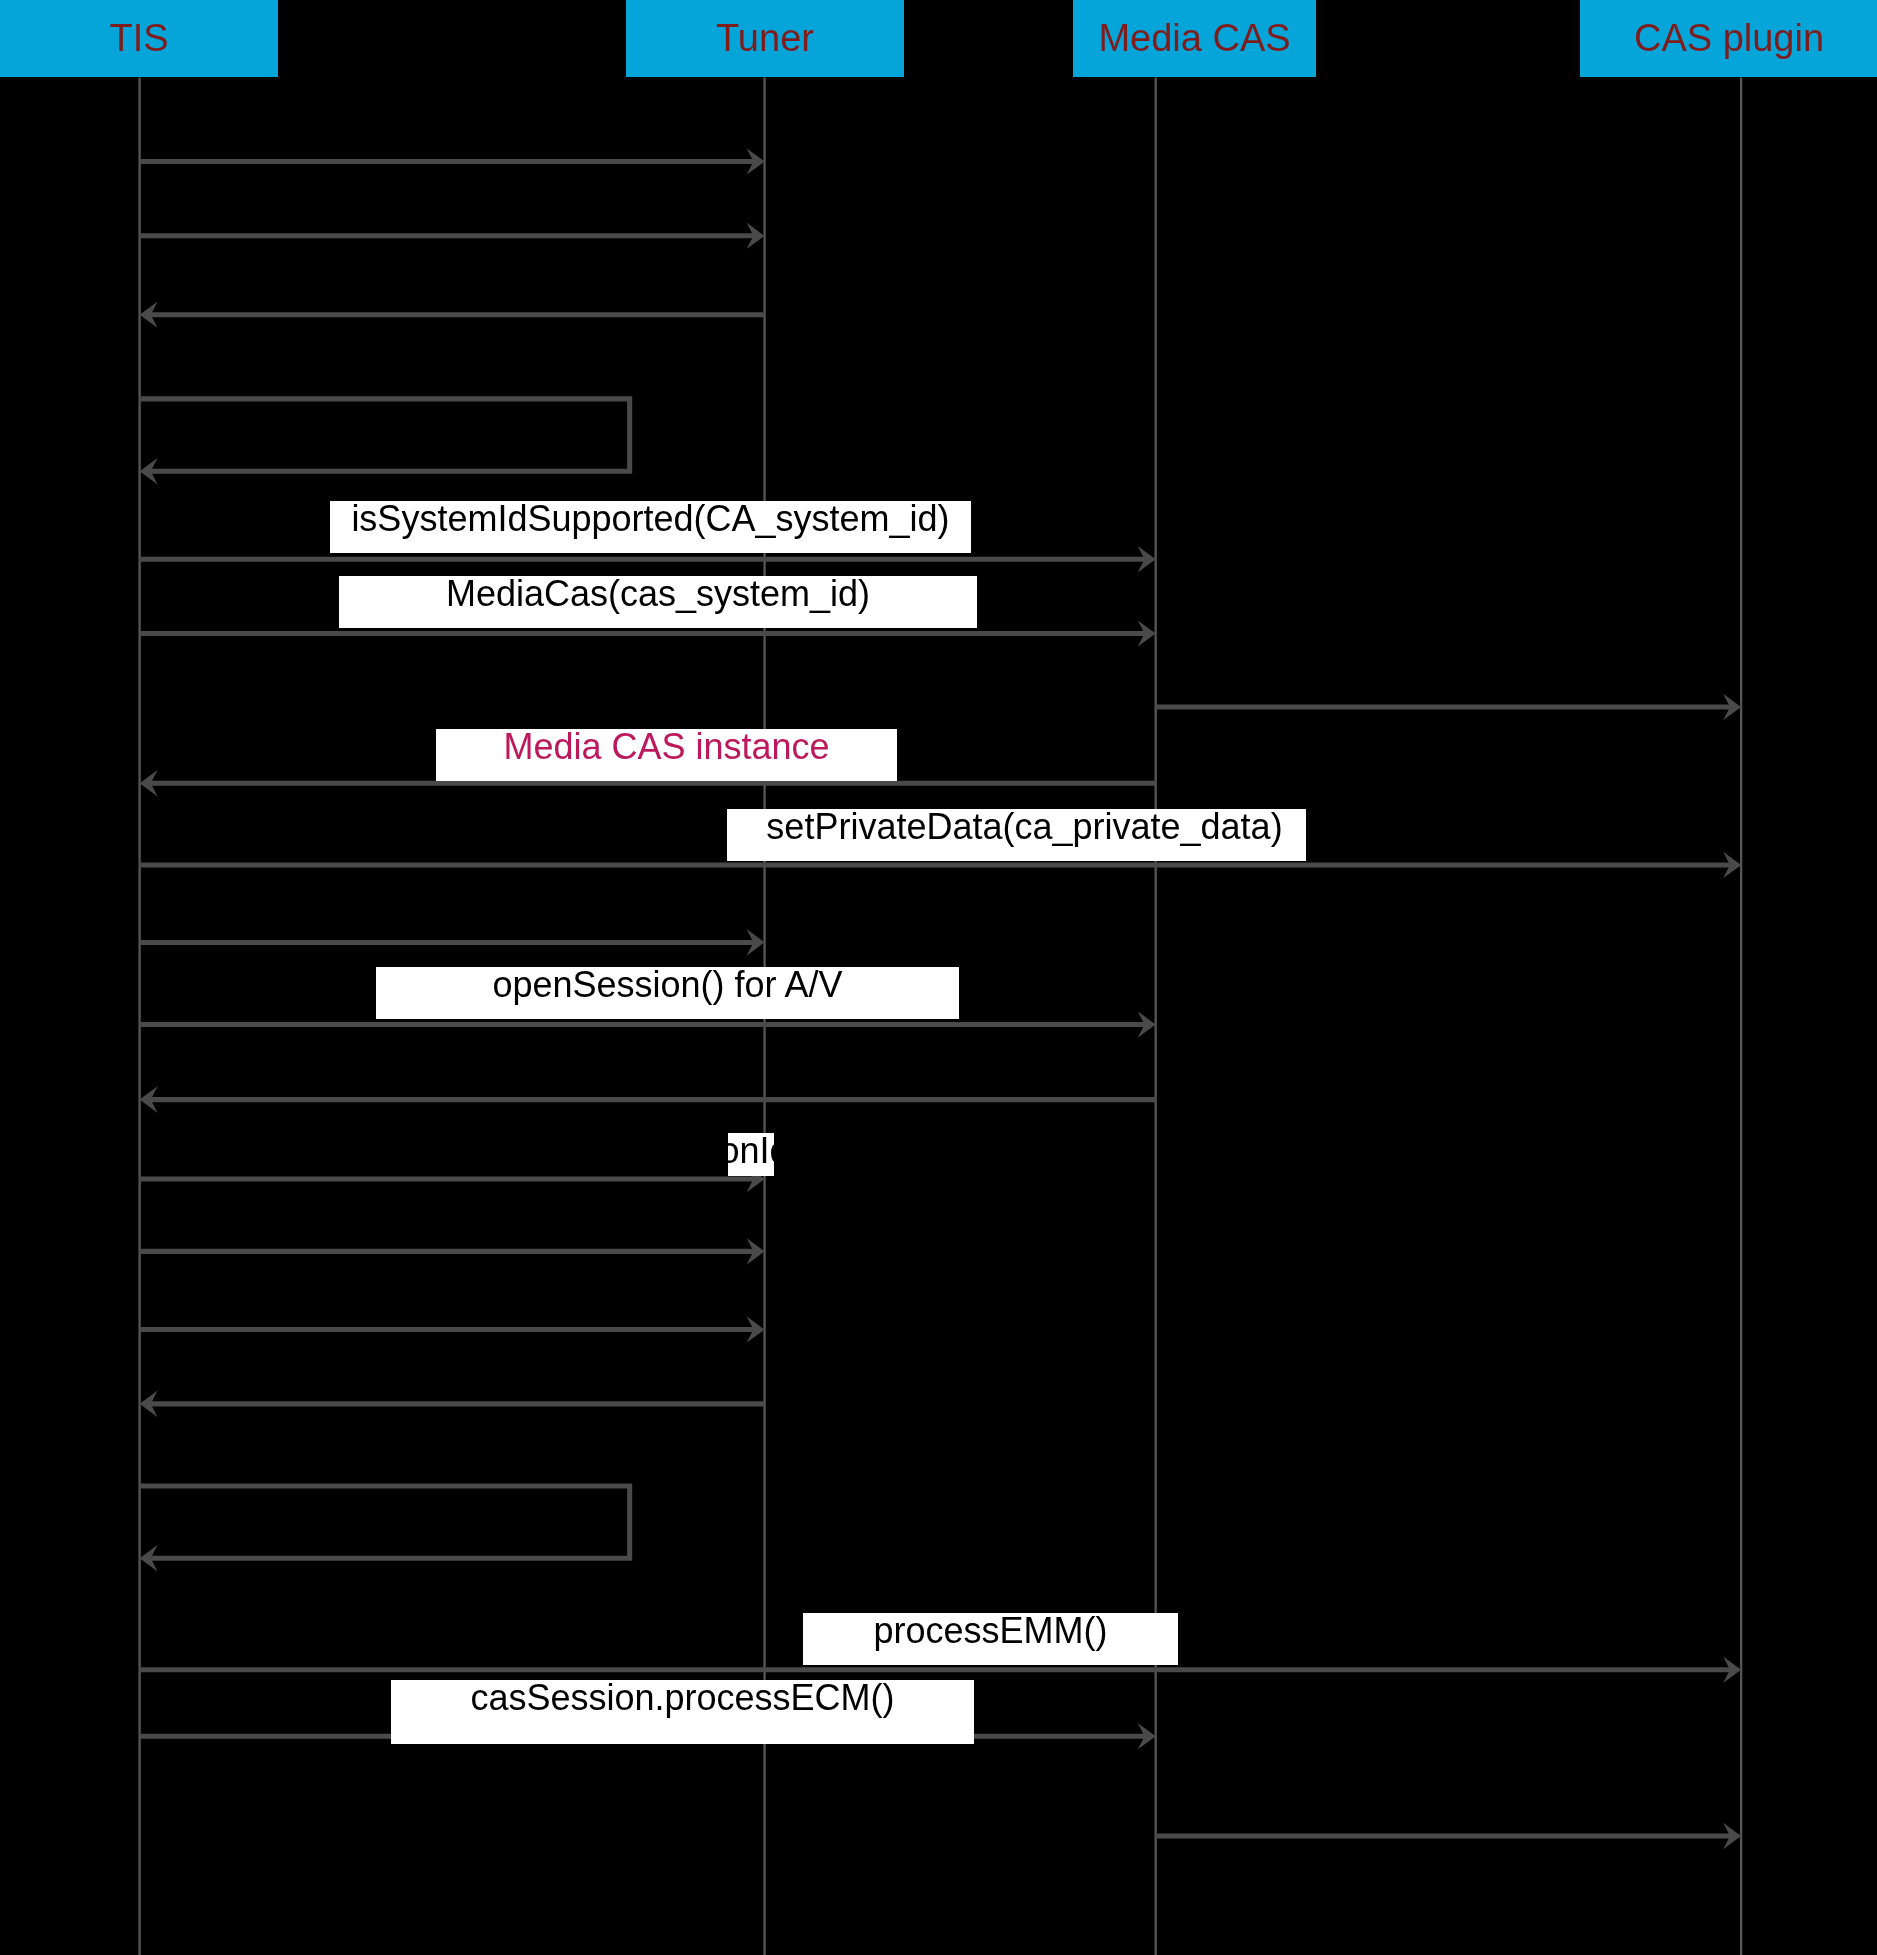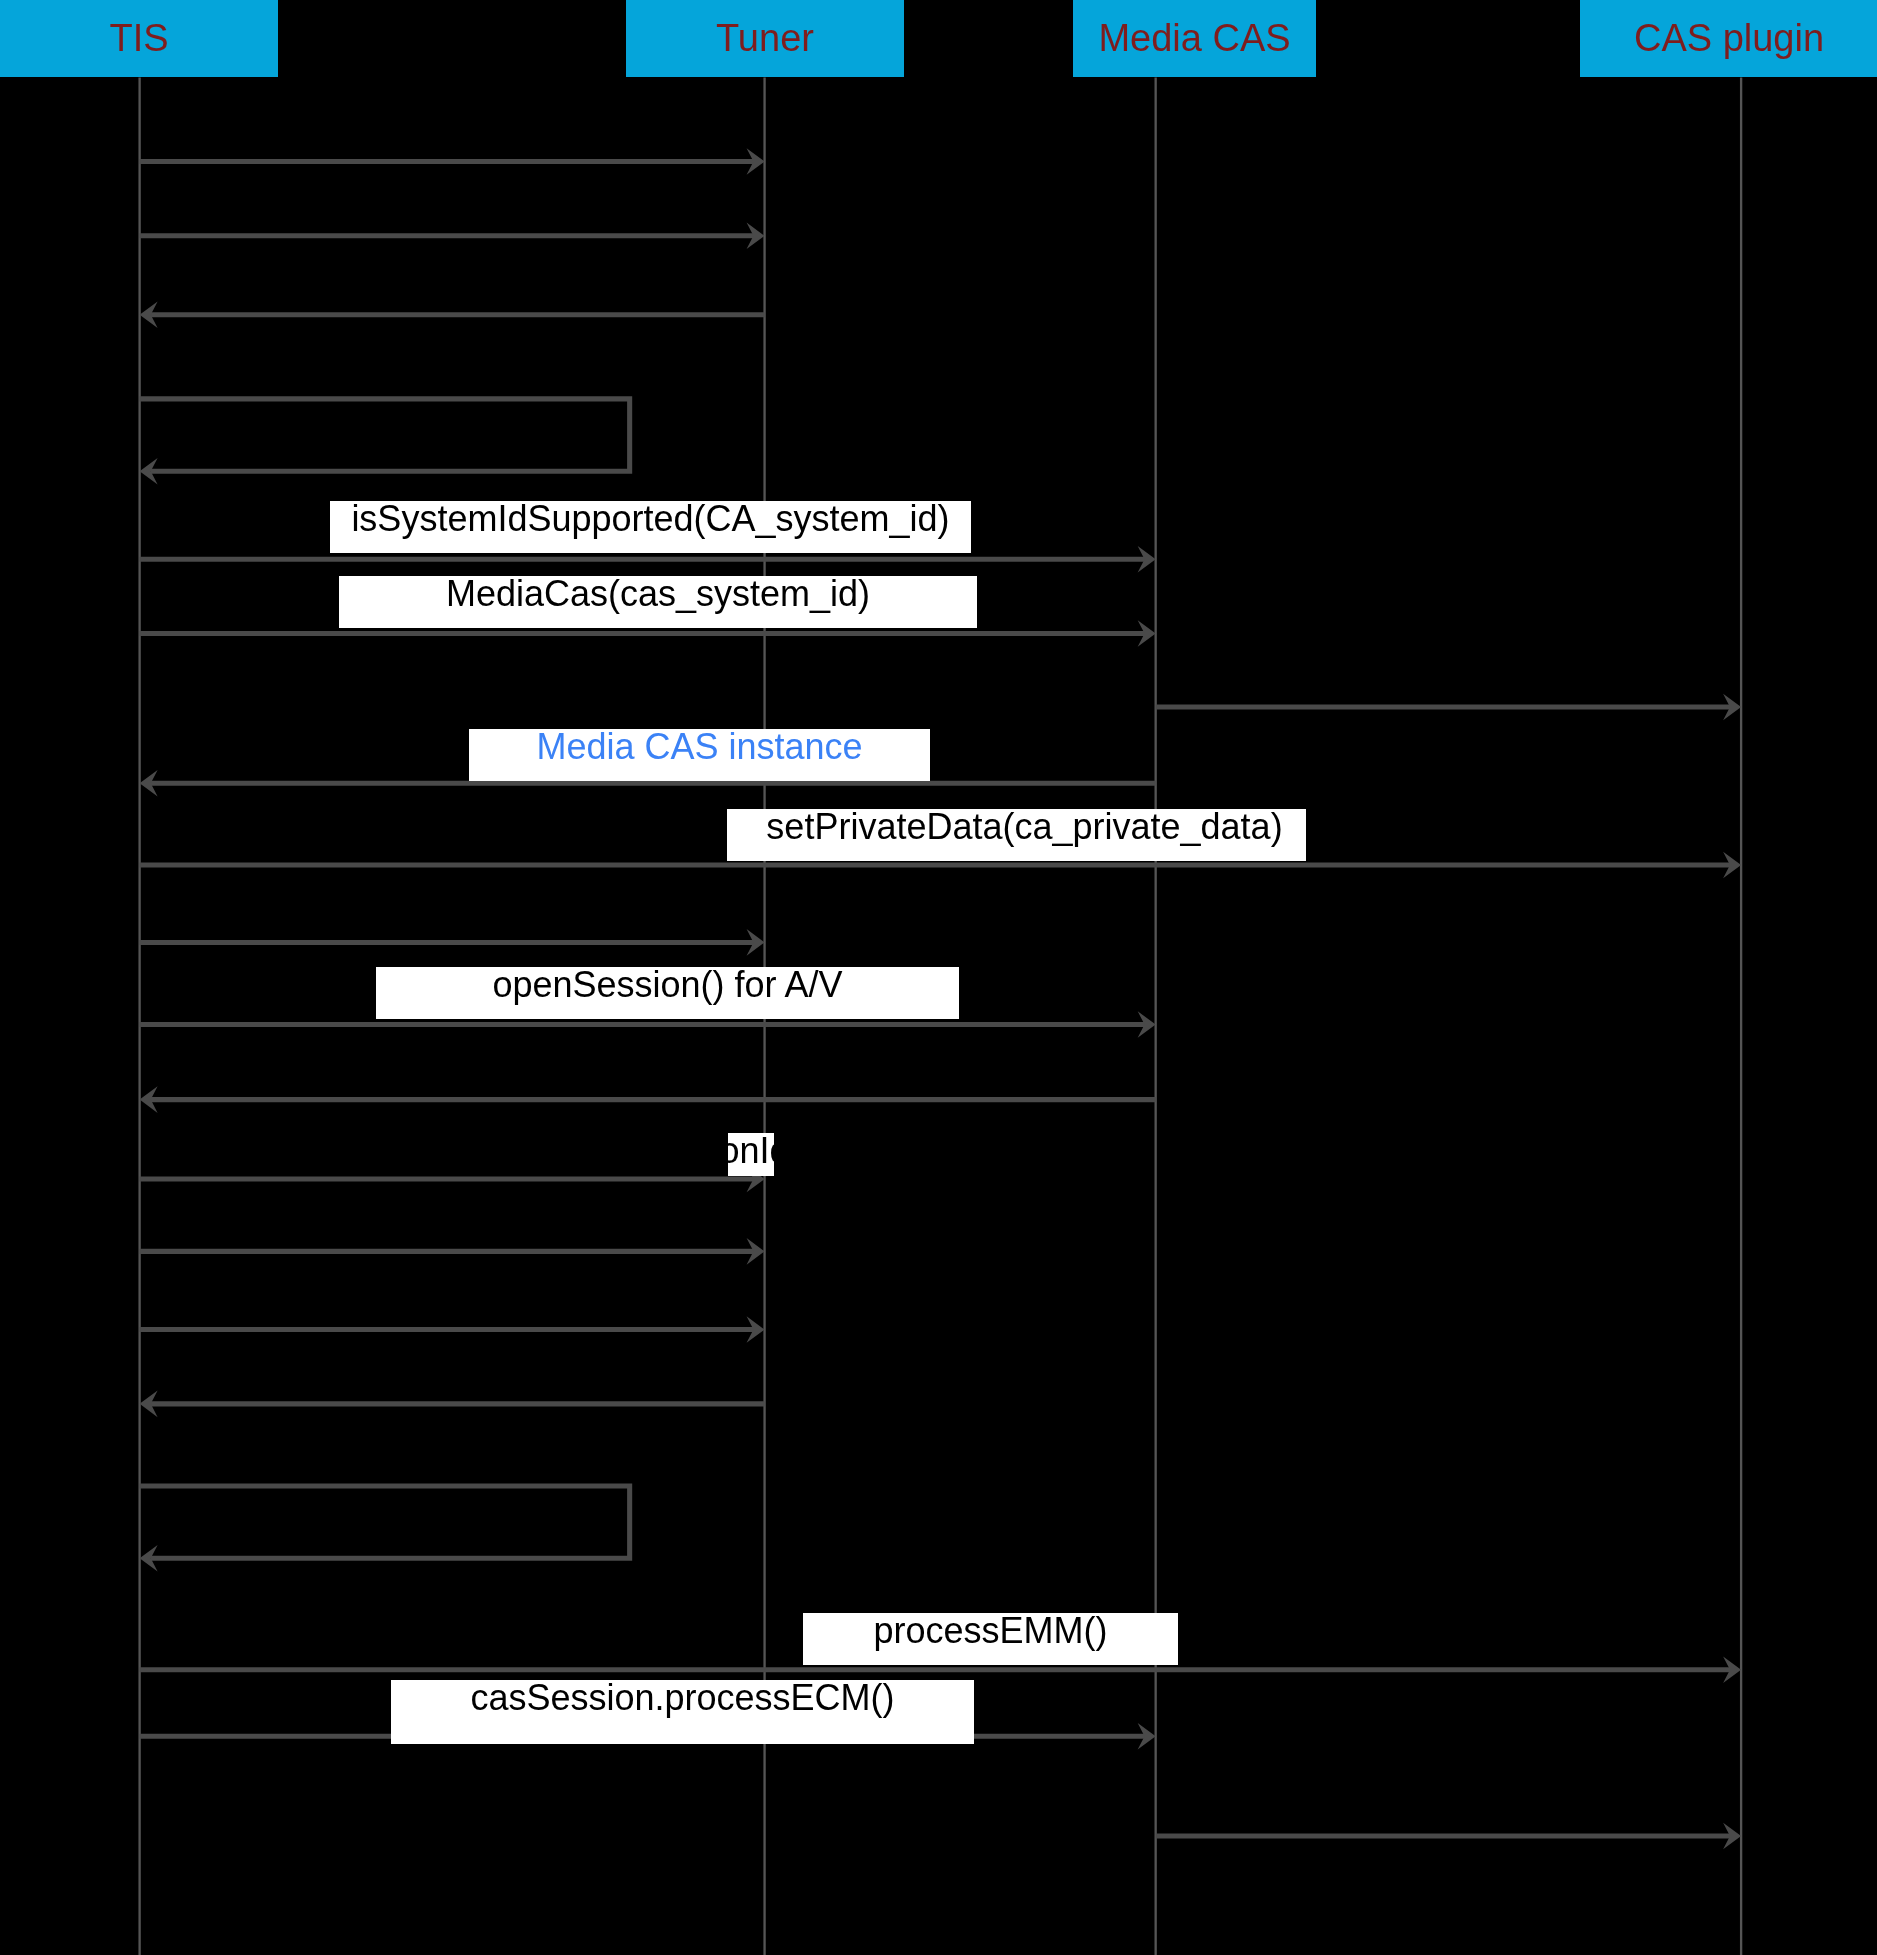--- a/index.html
+++ b/index.html
@@ -171,21 +171,21 @@
     <span class="actor-label">CAS plugin</span>
   </div>
 
   <div id="labels-layer">
       <div class="msg-label" style="left: 330px; top: 501px; width: 641px; height: 52px; background: rgb(255, 255, 255); color: rgb(0, 0, 0);">
         <span>isSystemIdSupported(CA_system_id)</span>
       </div>
       <div class="msg-label" style="left: 339px; top: 576px; width: 638px; height: 52px; background: rgb(255, 255, 255); color: rgb(0, 0, 0);">
         <span>MediaCas(cas_system_id)</span>
       </div>
-      <div class="msg-label" style="left: 436px; top: 729px; width: 461px; height: 52px; background: rgb(255, 255, 255); color: #3b82f6; margin-left: 33px;">
+      <div class="msg-label" style="left: 436px; top: 729px; width: 461px; height: 52px; background: rgb(255, 255, 255); color: #be185d;">
         <span>Media CAS instance</span>
       </div>
       <div class="msg-label" style="left: 727px; top: 809px; width: 579px; height: 52px; background: rgb(255, 255, 255); color: rgb(0, 0, 0); padding-left: 23px;">
         <span>setPrivateData(ca_private_data)</span>
       </div>
       <div class="msg-label" style="left: 376px; top: 967px; width: 583px; height: 52px; background: rgb(255, 255, 255); color: rgb(0, 0, 0);">
         <span>openSession() for A/V</span>
       </div>
       <div class="msg-label clipped" style="left: 728px; top: 1133px; width: 46px; height: 43px; background: rgb(255, 255, 255); color: rgb(0, 0, 0);">
         <span>onId</span>

